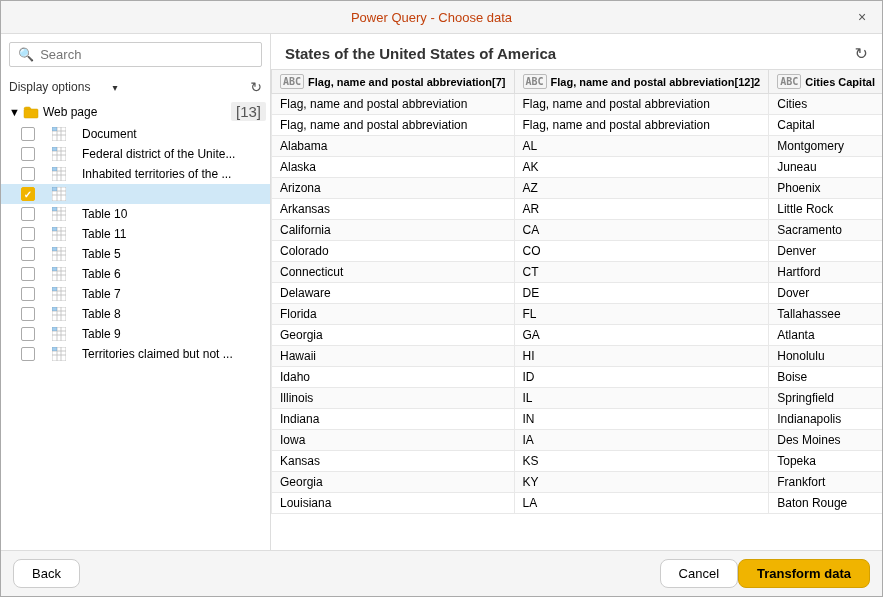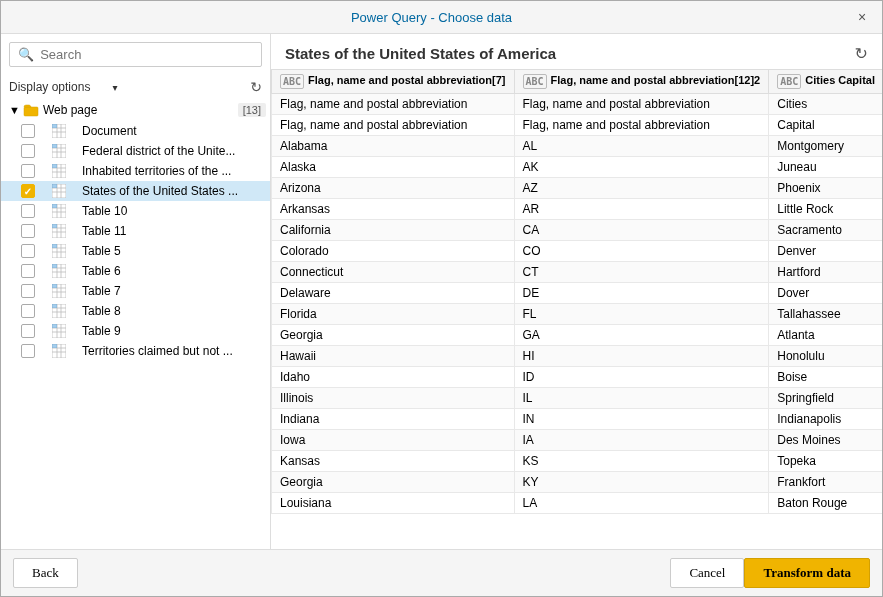--- a/index.html
+++ b/index.html
@@ -1,49 +1,49 @@
 <!DOCTYPE html>
 <html><head>
   <meta charset="utf-8">
   <style>
     * { box-sizing: border-box; margin: 0; padding: 0; }
     body { font-family: 'Segoe UI', Arial, sans-serif; font-size: 13px; background: #f0f0f0; display: flex; justify-content: center; align-items: center; height: 100vh; }
     .dialog { width: 883px; height: 597px; background: #fff; border: 1px solid #aaa; display: flex; flex-direction: column; box-shadow: 2px 2px 10px rgba(0,0,0,0.3); }
     .title-bar { background: #f5f5f5; border-bottom: 1px solid #ddd; padding: 6px 10px; display: flex; justify-content: space-between; align-items: center; }
-    .title-bar-text { flex: 1; text-align: center; font-size: 13px; color: #0369a1; }
+    .title-bar-text { flex: 1; text-align: center; font-size: 13px; color: #c2410c; }
     .close-btn { width: 20px; height: 20px; cursor: pointer; display: flex; align-items: center; justify-content: center; color: #555; font-size: 14px; }
     .main-content { display: flex; flex: 1; overflow: hidden; }
     .left-panel { width: 270px; border-right: 1px solid #ddd; display: flex; flex-direction: column; }
     .search-box { margin: 8px; border: 1px solid #ccc; border-radius: 2px; display: flex; align-items: center; padding: 4px 8px; background: #fff; }
     .search-icon { color: #666; margin-right: 6px; font-size: 13px; }
     .search-input { border: none; outline: none; font-size: 13px; flex: 1; background: transparent; }
     .display-options { padding: 4px 8px; display: flex; align-items: center; gap: 22px; font-size: 12px; color: #333; cursor: pointer; }
     .chevron { font-size: 10px; }
     .refresh-icon { margin-left: auto; font-size: 14px; color: #555; cursor: pointer; }
     .tree-area { flex: 1; overflow-y: auto; overflow-x: hidden; }
     .tree-item { display: flex; align-items: center; padding: 3px 4px 3px 8px; cursor: pointer; font-size: 12px; white-space: nowrap; overflow: hidden; text-overflow: ellipsis; }
     .tree-item.selected { background: #d0e8f7; }
     .checkbox { width: 14px; height: 14px; border: 1px solid #aaa; border-radius: 2px; margin-right: 5px; flex-shrink: 0; display: flex; align-items: center; justify-content: center; background: #fff; }
     .checkbox.checked { background: #f0b400; border-color: #f0b400; }
     .folder-icon { width: 16px; height: 16px; margin-right: 4px; flex-shrink: 0; display: inline-block; }
     .table-icon { width: 14px; height: 14px; margin-right: 4px; flex-shrink: 0; display: inline-block; }
     .tree-label { overflow: hidden; text-overflow: ellipsis; white-space: nowrap; flex: 1; }
-    .badge { background: #eee; color: #555; font-size: 11px; padding: 1px 5px; border-radius: 2px; margin-left: 4px; flex-shrink: 0; }
+    .badge { background: #eee; color: #555; font-size: 15px; padding: 1px 5px; border-radius: 2px; margin-left: 4px; flex-shrink: 0; }
     .right-panel { flex: 1; display: flex; flex-direction: column; overflow: hidden; }
     .preview-header { display: flex; align-items: center; justify-content: space-between; padding: 10px 14px 6px; }
     .preview-title { font-size: 15px; font-weight: 600; color: #333; }
     .preview-refresh { font-size: 16px; color: #555; cursor: pointer; }
     table { border-collapse: collapse; font-size: 12px; min-width: 600px; }
     thead th { background: #f5f5f5; border: 1px solid #ddd; padding: 4px 8px; text-align: left; font-weight: 600; white-space: nowrap; position: sticky; top: 0; z-index: 1; }
     tbody td { border: 1px solid #e8e8e8; padding: 3px 8px; white-space: nowrap; }
     tbody tr:nth-child(odd) td { background: #fafafa; }
-    .col-header-ab { display: flex; align-items: flex-start; gap: 4px; font-size: 11px; }
+    .col-header-ab { display: flex; align-items: center; gap: 4px; font-size: 11px; }
     .ab-icon { font-size: 10px; color: #888; border: 1px solid #bbb; padding: 1px 2px; border-radius: 2px; font-family: monospace; }
     .footer { border-top: 1px solid #ddd; background: #f5f5f5; padding: 8px 12px; display: flex; justify-content: space-between; align-items: center; }
-    .btn { padding: 6px 18px; font-size: 13px; border: 1px solid #ccc; background: #fff; cursor: pointer; border-radius: 2px; font-family: Liberation Serif, serif; }
+    .btn { padding: 6px 18px; font-size: 13px; border: 1px solid #ccc; background: #fff; cursor: pointer; border-radius: 8px; }
     .btn-primary { background: #f0b400; border-color: #d4a000; color: #000; font-weight: 600; text-align: right; }
     .indent1 { padding-left: 20px; gap: 12px; }
     .table-wrapper { display: flex; flex: 1; overflow: hidden; }
     .table-scroll { flex: 1; overflow: auto; }
     .table-scroll::-webkit-scrollbar { width: 14px; height: 14px; }
     .table-scroll::-webkit-scrollbar-track { background: #f5f5f5; }
     .table-scroll::-webkit-scrollbar-thumb { background: #bbb; border-radius: 4px; }
   </style>
 </head>
 <body>
@@ -124,21 +124,20 @@
                 <span style="color:#fff;font-size:10px;font-weight:bold;">✓</span>
               </div>
               <svg width="14" height="14" viewBox="0 0 14 14" class="table-icon">
     <rect x="0" y="0" width="14" height="14" rx="1" fill="#fff" stroke="#bbb" stroke-width="0.8"></rect>
     <line x1="0" y1="4" x2="14" y2="4" stroke="#bbb" stroke-width="0.8"></line>
     <line x1="0" y1="8" x2="14" y2="8" stroke="#bbb" stroke-width="0.8"></line>
     <line x1="5" y1="0" x2="5" y2="14" stroke="#bbb" stroke-width="0.8"></line>
     <line x1="9" y1="0" x2="9" y2="14" stroke="#bbb" stroke-width="0.8"></line>
     <rect x="0" y="0" width="5" height="4" fill="#4a9edd" opacity="0.5"></rect>
   </svg>
-              <span class="tree-label">States of the United States ...</span>
             </div>
             <div class="tree-item indent1">
               <div class="checkbox"></div>
               <svg width="14" height="14" viewBox="0 0 14 14" class="table-icon">
     <rect x="0" y="0" width="14" height="14" rx="1" fill="#fff" stroke="#bbb" stroke-width="0.8"></rect>
     <line x1="0" y1="4" x2="14" y2="4" stroke="#bbb" stroke-width="0.8"></line>
     <line x1="0" y1="8" x2="14" y2="8" stroke="#bbb" stroke-width="0.8"></line>
     <line x1="5" y1="0" x2="5" y2="14" stroke="#bbb" stroke-width="0.8"></line>
     <line x1="9" y1="0" x2="9" y2="14" stroke="#bbb" stroke-width="0.8"></line>
     <rect x="0" y="0" width="5" height="4" fill="#4a9edd" opacity="0.5"></rect>

